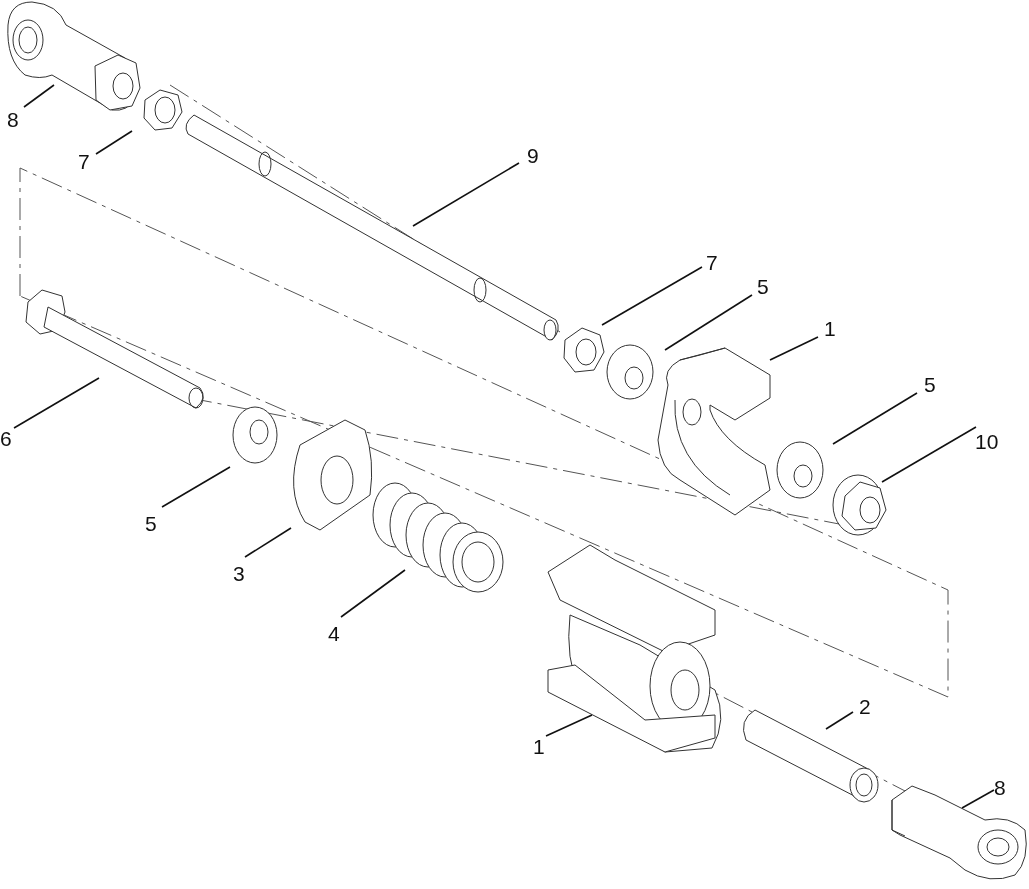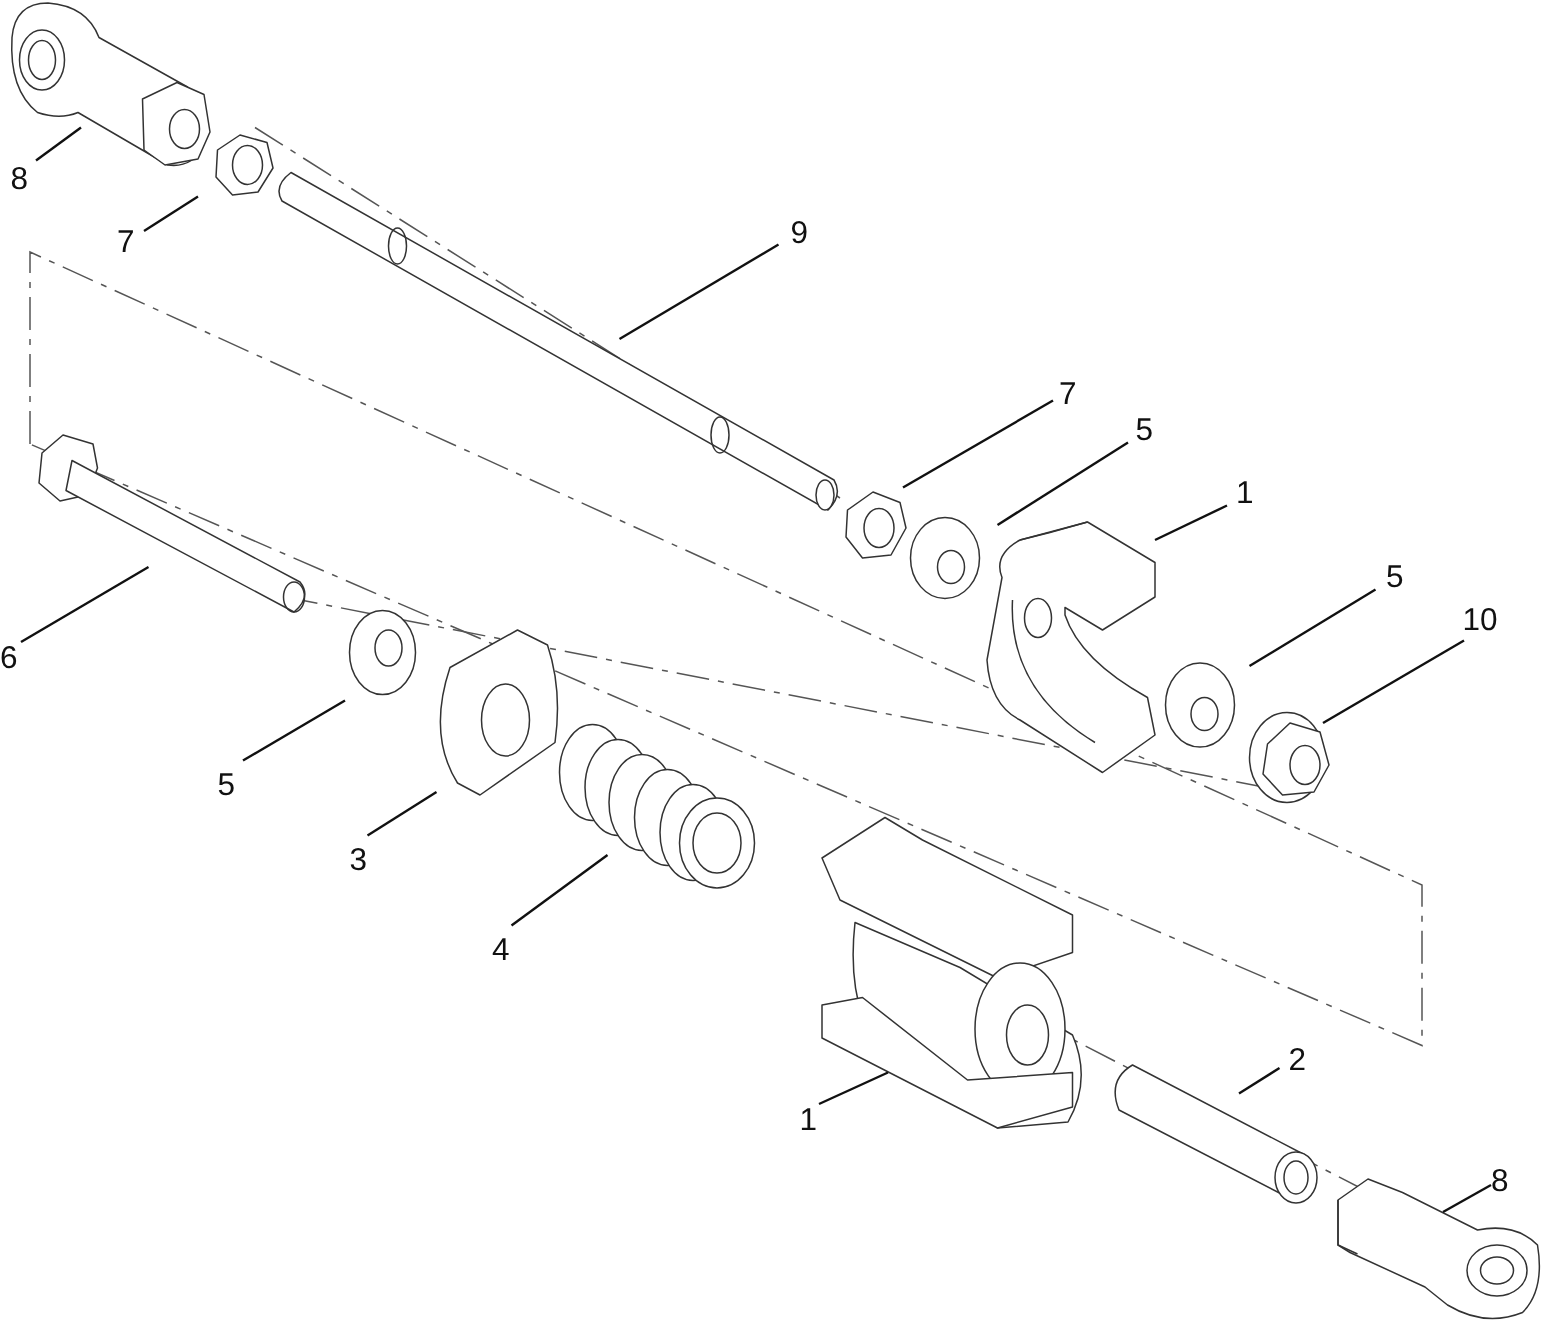--- a/index.html
+++ b/index.html
@@ -137,20 +137,20 @@
   </g>
 </svg>
 
 <div class="callout" style="left:7px;top:109px;">8</div>
 <div class="callout" style="left:78px;top:151px;">7</div>
 <div class="callout" style="left:527px;top:145px;">9</div>
 <div class="callout" style="left:706px;top:252px;">7</div>
 <div class="callout" style="left:757px;top:276px;">5</div>
 <div class="callout" style="left:824px;top:318px;">1</div>
 <div class="callout" style="left:924px;top:374px;">5</div>
-<div class="callout" style="left:975px;top:403px;">10</div>
+<div class="callout" style="left:975px;top:431px;">10</div>
 <div class="callout" style="left:0px;top:428px;">6</div>
 <div class="callout" style="left:145px;top:513px;">5</div>
 <div class="callout" style="left:233px;top:563px;">3</div>
 <div class="callout" style="left:328px;top:623px;">4</div>
 <div class="callout" style="left:533px;top:736px;">1</div>
 <div class="callout" style="left:859px;top:696px;">2</div>
 <div class="callout" style="left:994px;top:777px;">8</div>
 
 </body></html>

